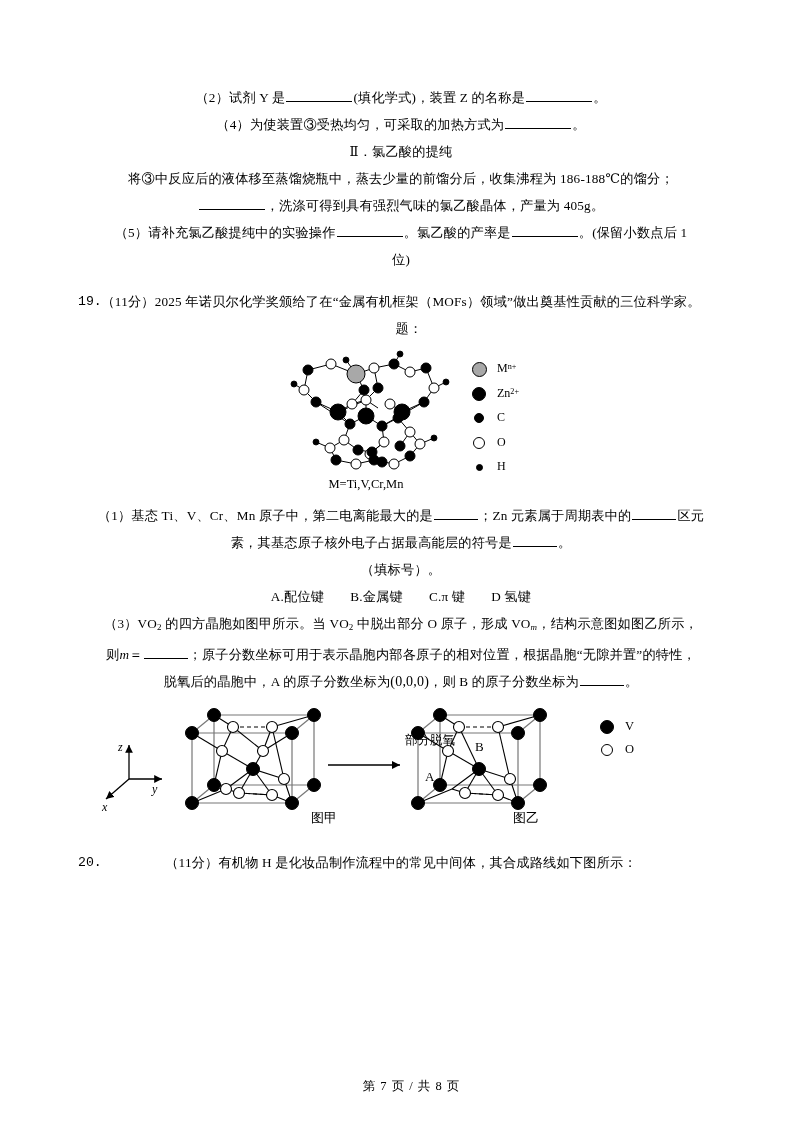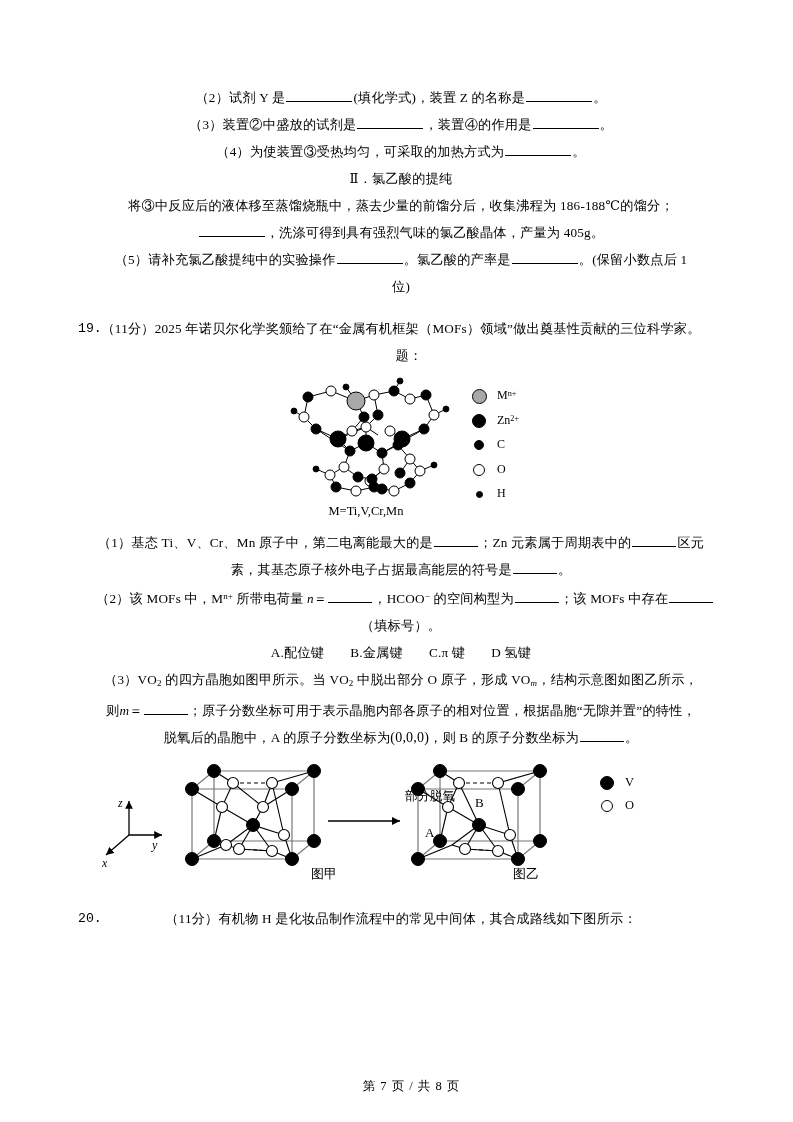--- a/index.html
+++ b/index.html
@@ -153,23 +153,20 @@
 <body>
 
 <div class="page">
 
   <div class="content">
 
     <p class="line">
       <span>（2）试剂 Y 是</span><span class="blank b-lg"></span><span>(填化学式)，装置 Z 的名称是</span><span class="blank b-lg"></span><span>。</span>
     </p>
 
-    <p class="line">
-      <span>（3）装置②中盛放的试剂是</span><span class="blank b-lg"></span><span>，装置④的作用是</span><span class="blank b-lg"></span><span>。</span>
-    </p>
 
     <p class="line">
       <span>（4）为使装置③受热均匀，可采取的加热方式为</span><span class="blank b-lg"></span><span>。</span>
     </p>
 
     <p class="line sec-title">Ⅱ．氯乙酸的提纯</p>
 
     <p class="line">将③中反应后的液体移至蒸馏烧瓶中，蒸去少量的前馏分后，收集沸程为 186-188℃的馏分；</p>
 
     <p class="line">
@@ -310,23 +307,20 @@
       <div class="mof-caption">M=Ti,V,Cr,Mn</div>
     </div>
 
     <p class="line">
       <span>（1）基态 Ti、V、Cr、Mn 原子中，第二电离能最大的是</span><span class="blank b-sm"></span><span>；Zn 元素属于周期表中的</span><span class="blank b-sm"></span><span>区元</span>
     </p>
     <p class="line">
       <span>素，其基态原子核外电子占据最高能层的符号是</span><span class="blank b-sm"></span><span>。</span>
     </p>
 
-    <p class="line">
-      <span>（2）该 MOFs 中，M</span><sup>n+</sup><span> 所带电荷量</span> <span class="it">n</span><span>＝</span><span class="blank b-sm"></span><span>，HCOO</span><sup>−</sup><span> 的空间构型为</span><span class="blank b-sm"></span><span>；该 MOFs 中存在</span><span class="blank b-sm"></span>
-    </p>
     <p class="line">（填标号）。</p>
 
     <p class="line">
       <span>A.配位键</span><span class="ind" style="width:26px"></span><span>B.金属键</span><span class="ind" style="width:26px"></span><span>C.π 键</span><span class="ind" style="width:26px"></span><span>D 氢键</span>
     </p>
 
     <p class="line">
       <span>（3）VO</span><sub>2</sub><span> 的四方晶胞如图甲所示。当 VO</span><sub>2</sub><span> 中脱出部分 O 原子，形成 VO</span><sub class="it">m</sub><span>，结构示意图如图乙所示，</span>
     </p>
     <p class="line">

